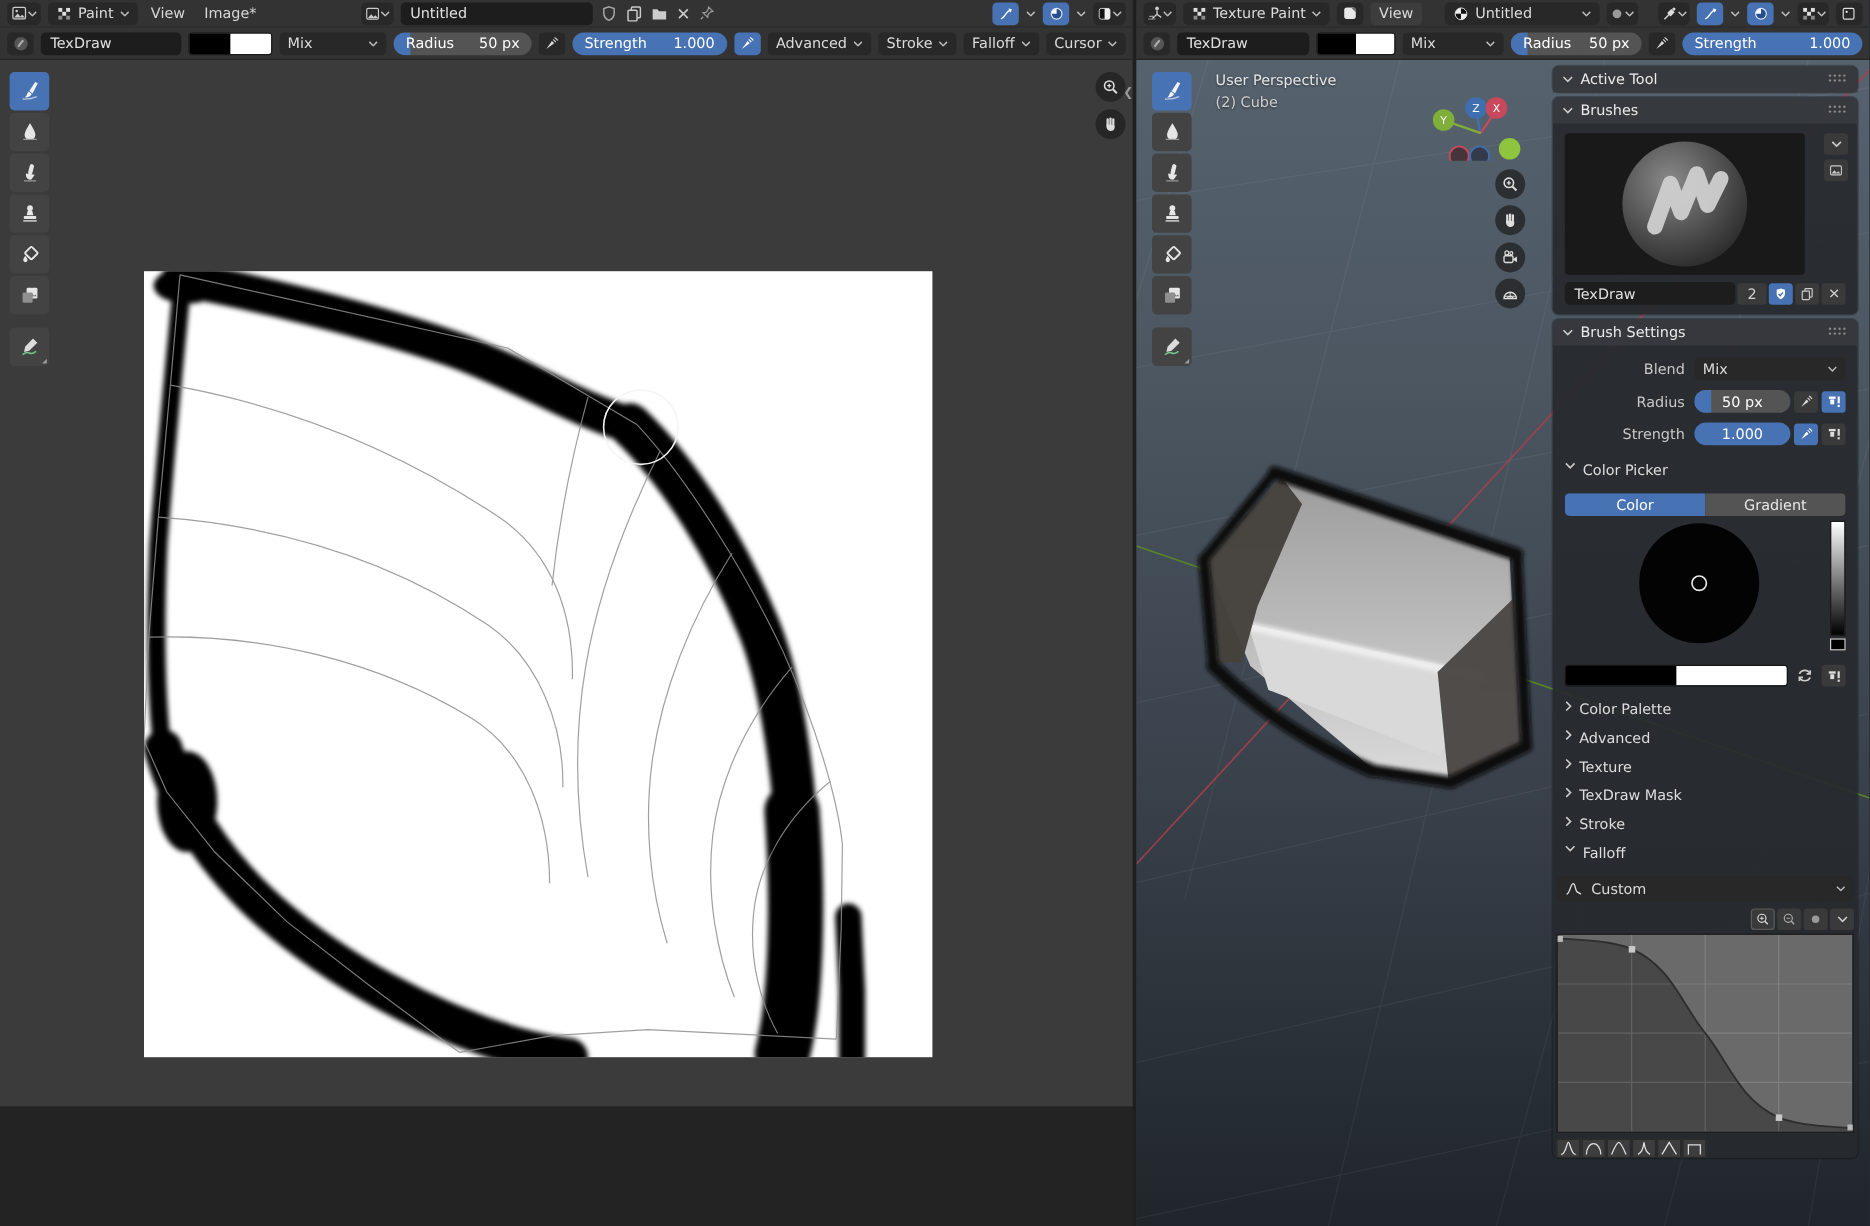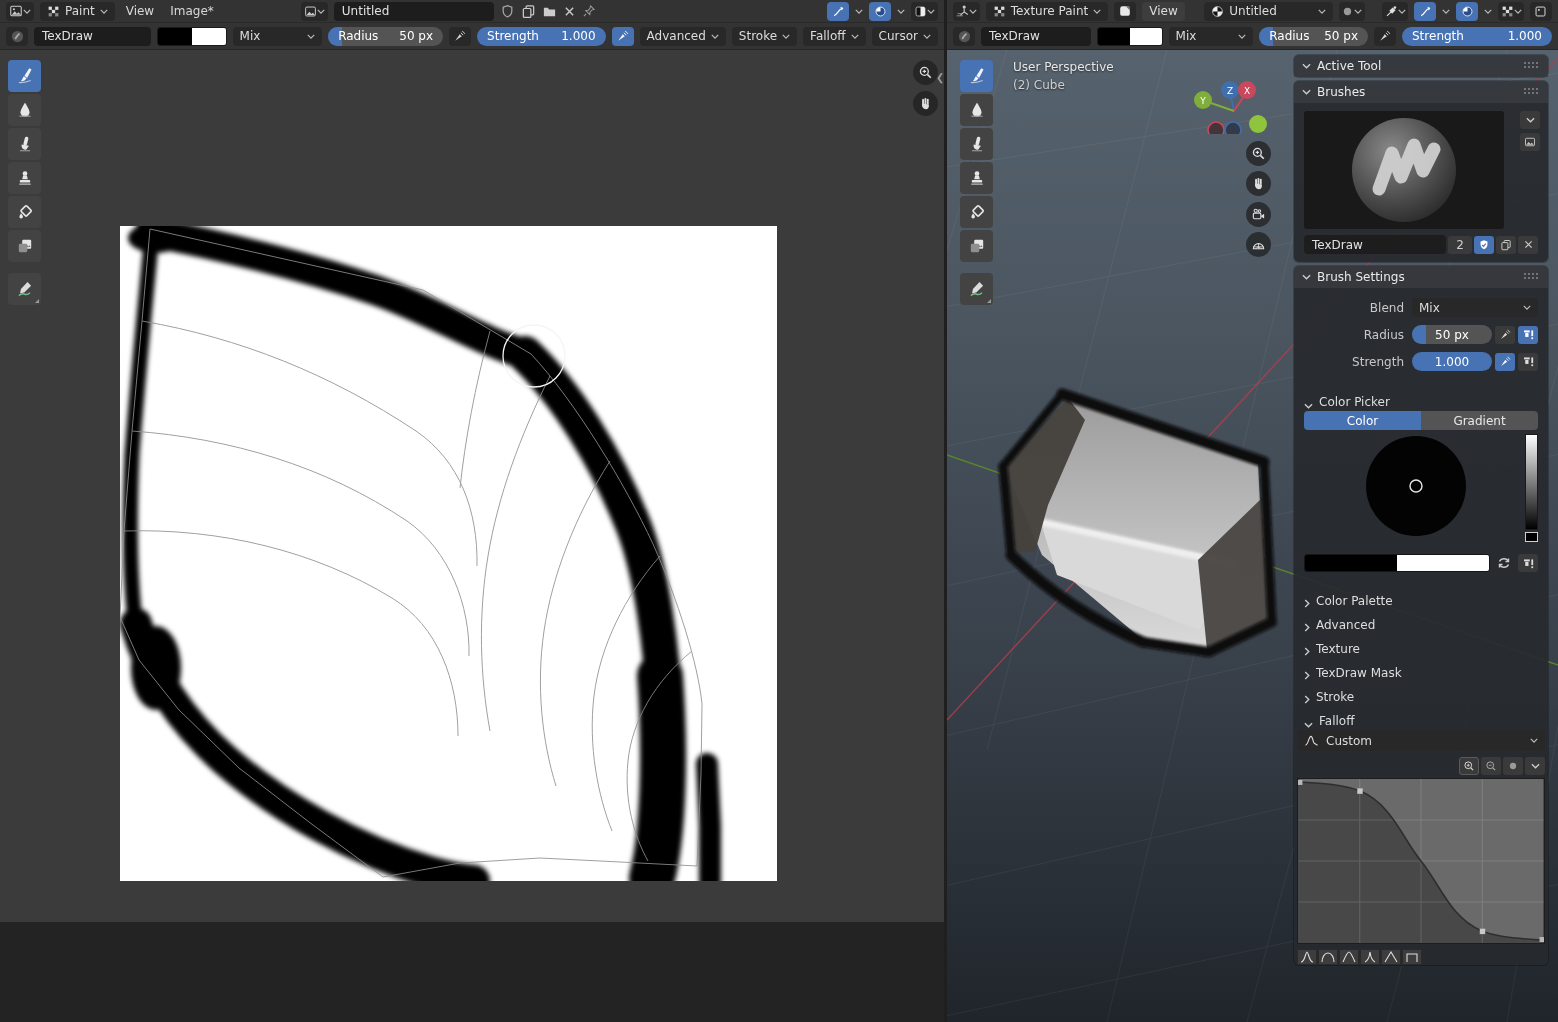--- a/index.html
+++ b/index.html
@@ -59,21 +59,21 @@
   #sidebar { position:absolute; left:347px; top:5px; width:254px; }
   .panel { background:rgba(39,42,46,0.93); border-radius:5px; margin-bottom:4px; position:relative;
     box-shadow:0 0 0 1px rgba(0,0,0,0.25); }
   .phead { display:flex; align-items:center; gap:6px; height:22px; padding:0 8px;
     background:rgba(56,59,63,0.85); border-radius:5px 5px 0 0; color:#eaeaea; }
   .grip { margin-left:auto; display:grid; grid-template-columns:repeat(4,4px); grid-auto-rows:4px; }
   .grip i { width:2px; height:2px; border-radius:50%; background:#8a8a8a; }
   .prow { display:flex; align-items:center; gap:8px; padding:4px 10px; }
   .lblcol { width:100px; text-align:right; color:#c8c8c8; flex:none; }
   .wcol { flex:1; display:flex; align-items:center; gap:3px; }
-  .collapse-row { display:flex; align-items:flex-end; gap:6px; height:24px; padding:0 10px; color:#dedede; }
+  .collapse-row { display:flex; align-items:flex-start; gap:6px; height:24px; padding:0 10px; color:#dedede; }
   .minibtn { width:20px; height:18px; background:#3a3a3a; border-radius:3px; display:flex;
     align-items:center; justify-content:center; color:#d0d0d0; }
   .tabs { display:flex; height:19px; margin:2px 10px; border-radius:4px; overflow:hidden; }
   .tab { flex:1; display:flex; align-items:center; justify-content:center; background:#545454; color:#e8e8e8; }
   .tab.on { background:#4772b3; color:#fff;align-items:center; }
   .presets { display:flex; gap:1px; }
   .preset { width:20px; height:16px; background:#3d3d3d; border:1px solid #2a2a2a; display:flex;
     align-items:center; justify-content:center; }
   svg.ic { flex:none; }
   .divider { position:absolute; left:944px; top:0; width:3px; height:1022px; background:#1f1f1f; }

